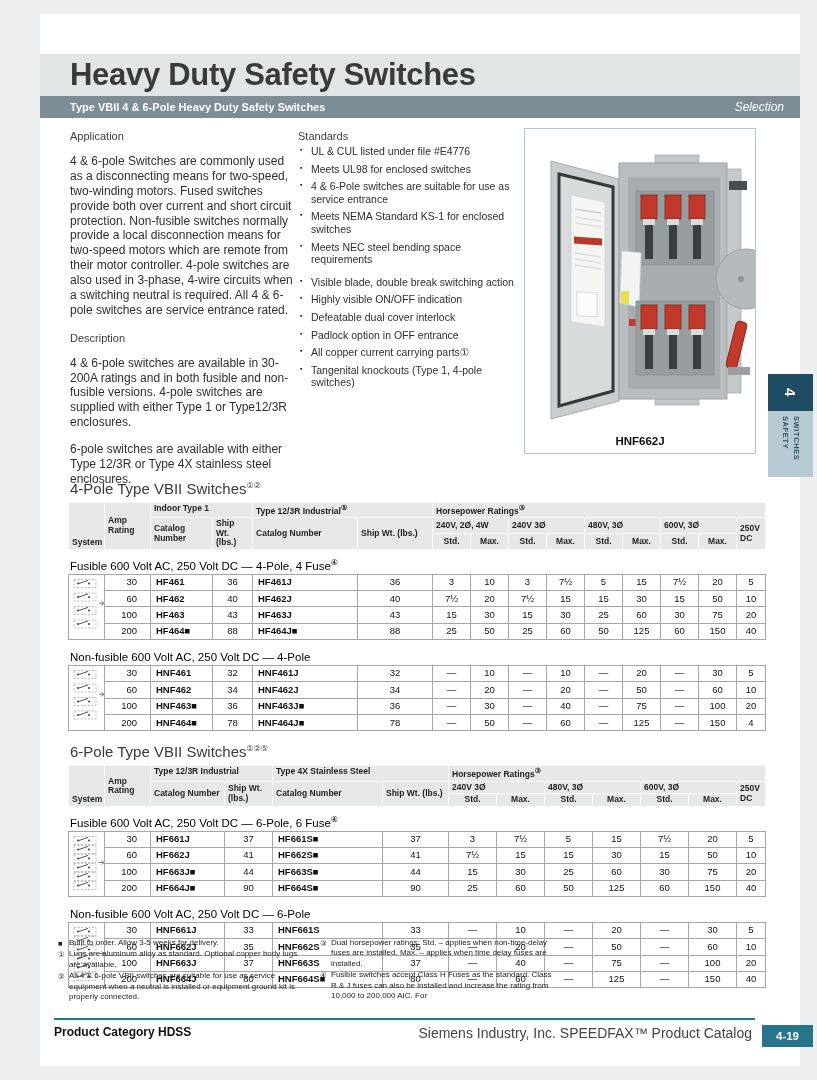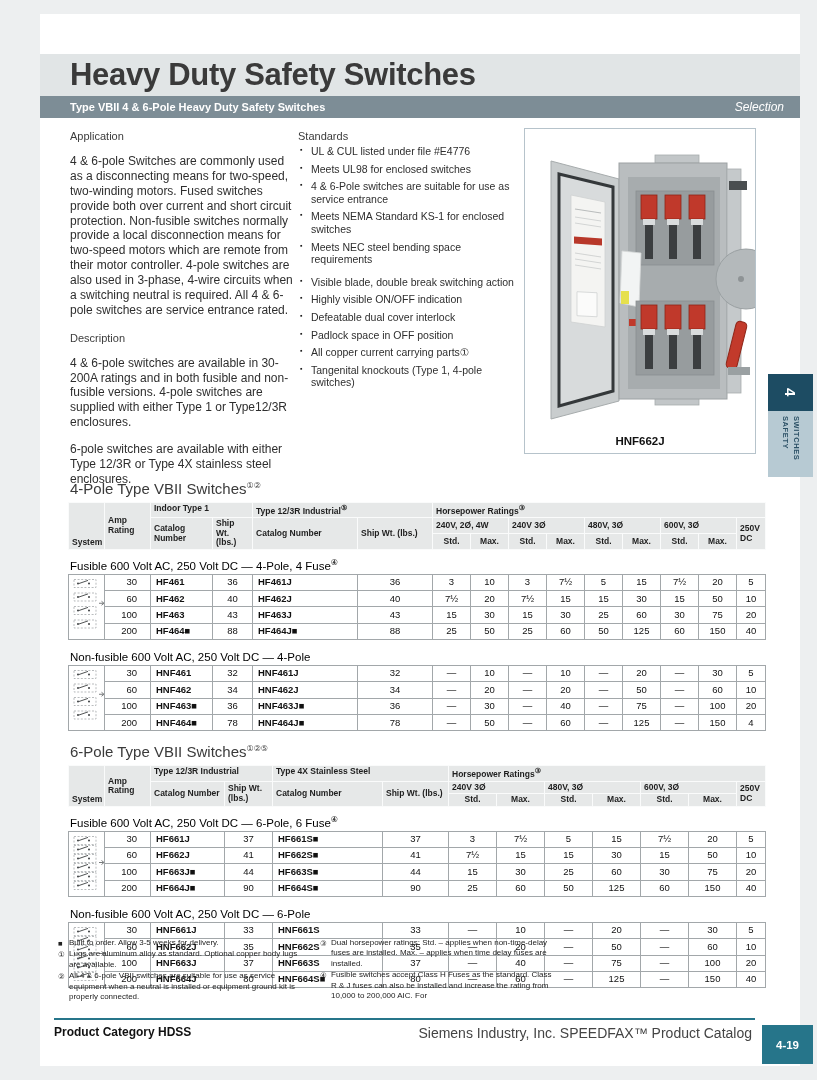--- a/index.html
+++ b/index.html
@@ -60,21 +60,21 @@
   .note .nm { width:11px; flex:0 0 11px; font-size:7.5px; padding-top:0.5px; }
   .note .nt { flex:1; }
 
   
   .footer { position:absolute; left:0; top:1004px; width:100%; }
   .footer-rule { height:2px; background:#26758a; margin:0 45px 5px 14px; }
   .footer-row { display:flex; justify-content:space-between; align-items:flex-start; margin:0 48px 0 14px; }
   .footer-row .fc { font-weight:bold; font-size:12px; color:#111; }
   .footer-row .fr { font-size:14px; color:#444; }
 
-  .pagenum { position:absolute; top:1025px; right:4px; width:51px; height:39px; background:#26758a; color:#fff; font-weight:bold; font-size:11.5px; display:flex; align-items:center; justify-content:center; }
+  .pagenum { position:absolute; top:1025px; right:4px; width:51px; height:22px; background:#26758a; color:#fff; font-weight:bold; font-size:11.5px; display:flex; align-items:center; justify-content:center; }
 
   
   .side-tab { position:absolute; top:374px; right:4px; width:45px; }
   .tab-num { background:#1d4c63; height:37px; display:flex; align-items:center; justify-content:center; }
   .tab-num span { writing-mode:vertical-lr; color:#fff; font-weight:bold; font-size:15px; }
   .tab-label { background:#b7cad3; height:66px; display:flex; align-items:flex-start; justify-content:center; padding-top:5px; }
   .tab-label span { writing-mode:vertical-lr; white-space:pre-line; font-size:7.5px; font-weight:bold; color:#2c5166; letter-spacing:0.6px; line-height:1.5; }
 </style>
 </head>
 <body>
@@ -105,21 +105,21 @@
         <li><span class="bl">▪</span><span>UL &amp; CUL listed under file #E4776</span></li>
         <li><span class="bl">▪</span><span>Meets UL98 for enclosed switches</span></li>
         <li><span class="bl">▪</span><span>4 &amp; 6-Pole switches are suitable for use as service entrance</span></li>
         <li><span class="bl">▪</span><span>Meets NEMA Standard KS-1 for enclosed switches</span></li>
         <li><span class="bl">▪</span><span>Meets NEC steel bending space requirements</span></li>
       </ul>
     <ul class="blist">
         <li><span class="bl">▪</span><span>Visible blade, double break switching action</span></li>
         <li><span class="bl">▪</span><span>Highly visible ON/OFF indication</span></li>
         <li><span class="bl">▪</span><span>Defeatable dual cover interlock</span></li>
-        <li><span class="bl">▪</span><span>Padlock space in OFF position</span></li>
+        <li><span class="bl">▪</span><span>Padlock option in OFF entrance</span></li>
         <li><span class="bl">▪</span><span>All copper current carrying parts①</span></li>
         <li><span class="bl">▪</span><span>Tangenital knockouts (Type 1, 4-pole switches)</span></li>
       </ul>
   </div>
 
   <div class="photo-box">
     <svg width="230" height="300" viewBox="0 0 230 300">
 
       <polygon points="26,32 94,50 94,272 26,290" fill="#c9cdce" stroke="#a7acad" stroke-width="1"></polygon>
       <polygon points="34,45 88,58 88,262 34,277" fill="#d8dbdc" stroke="#34383a" stroke-width="3"></polygon>

